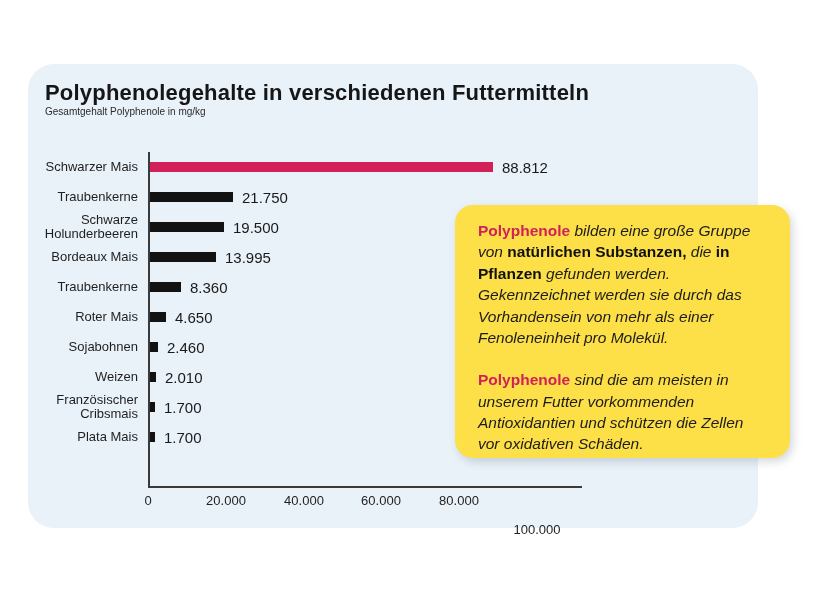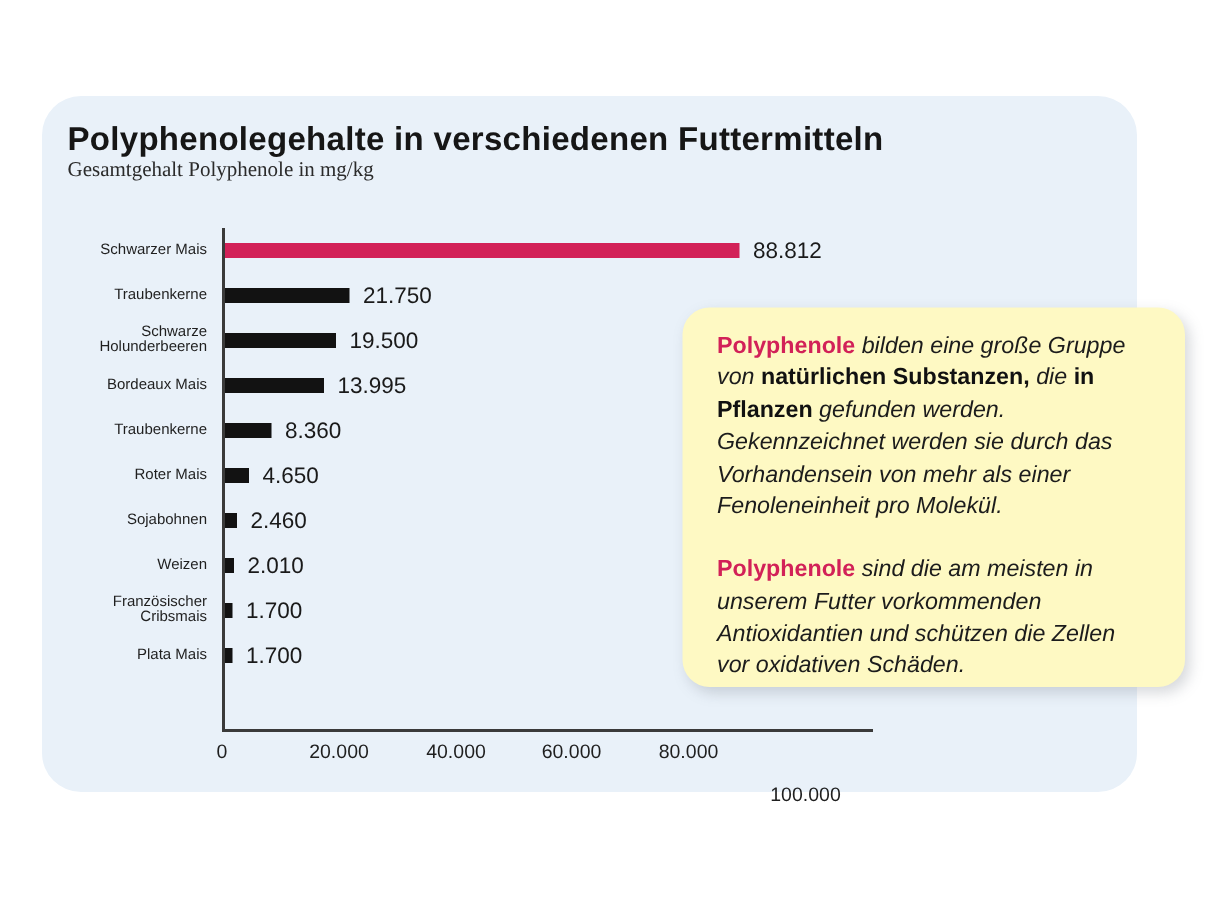--- a/index.html
+++ b/index.html
@@ -23,40 +23,39 @@
     position: absolute;
     left: 17px; top: 16px;
     font-size: 22px;
     font-weight: bold;
     color: #161616;
     letter-spacing: 0.2px;
   }
   .subtitle {
     position: absolute;
     left: 17px; top: 42px;
-    font-size: 14px;
+    font-size: 10px;
     color: #2b2b2b;
-    font-family: Liberation Serif, serif;
   }
   .chart {
     position: absolute;
     left: 0; top: 88px;
     width: 600px; height: 376px;
   }
   .rows { position: absolute; left: 0; top: 0; width: 600px; }
   .bar-row {
     display: flex;
     align-items: center;
     height: 30px;
   }
   .cat-label {
     width: 120px;
     padding-right: 10px;
     text-align: right;
-    font-size: 10px;
+    font-size: 13px;
     line-height: 1.05;
     color: #1f1f1f;
     flex: none;
   }
   .bar-area {
     position: relative;
     height: 100%;
     display: flex;
     align-items: center;
     flex: 1;
@@ -86,21 +85,21 @@
     top: 0;
     transform: translateX(-50%);
     font-size: 13px;
     color: #1f1f1f;
     white-space: nowrap;
   }
   .infobox {
     position: absolute;
     left: 455px; top: 205px;
     width: 335px; height: 253px;
-    background: #fef9c3;
+    background: #fde047;
     border-radius: 18px;
     box-shadow: 3px 4px 9px rgba(110, 120, 130, 0.28);
     padding: 15px 22px 15px 23px;
     z-index: 2;
   }
   .infobox p {
     font-size: 15.5px;
     line-height: 1.38;
     color: #1c1c1c;
     font-style: italic;

